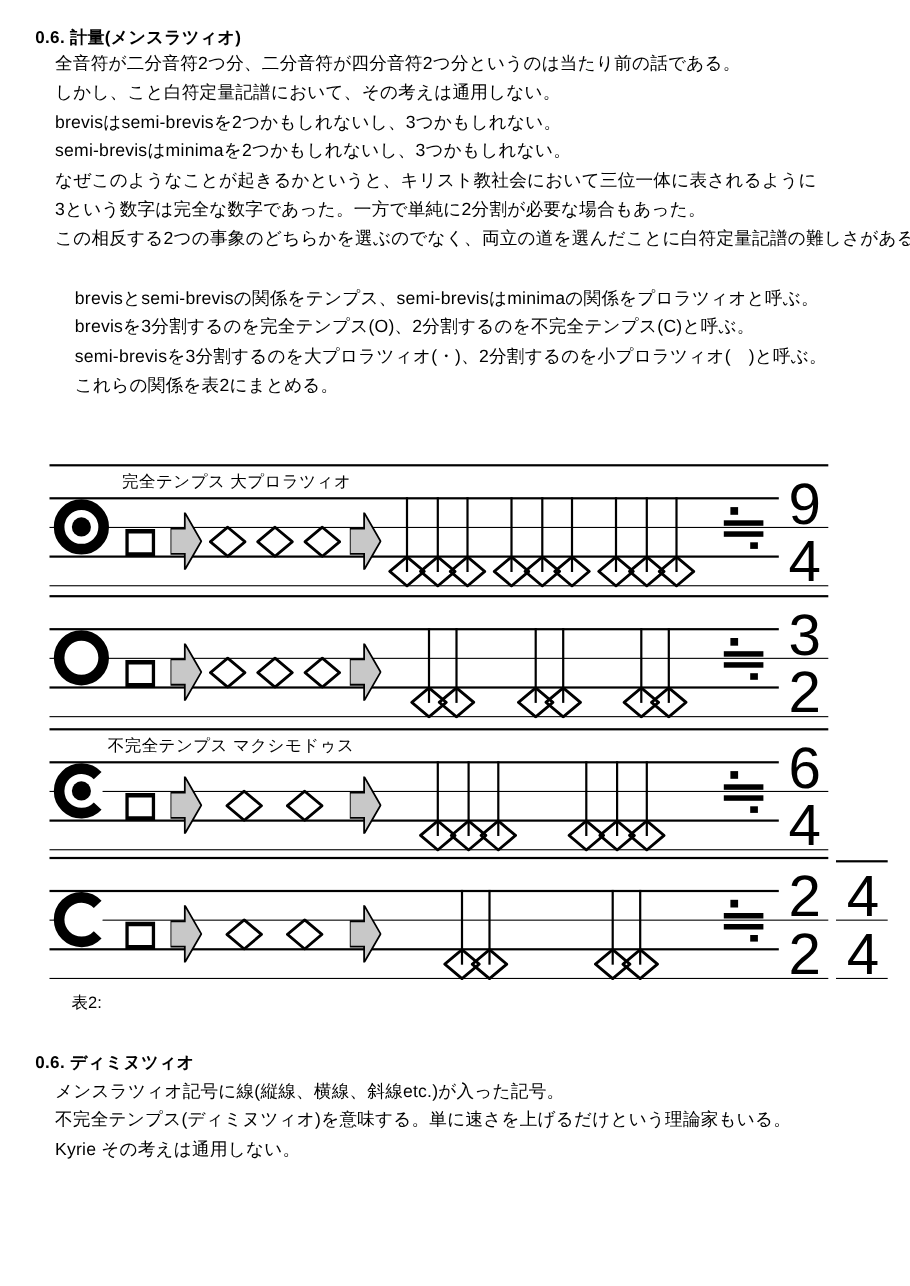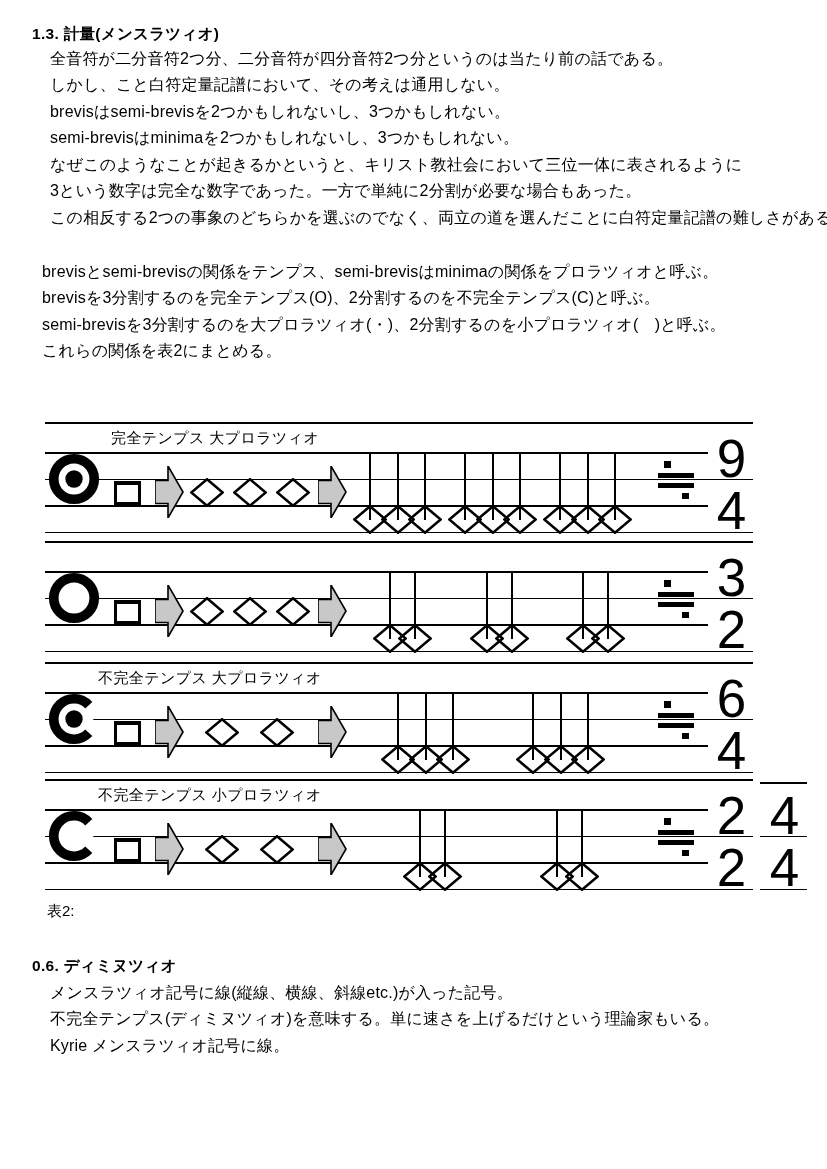--- a/index.html
+++ b/index.html
@@ -35,33 +35,33 @@
   .aeq .d2{position:absolute;left:24px;top:34.5px;width:6.5px;height:6.5px;background:#000;}
   .fracnum{
     position:absolute;width:46px;text-align:center;
     font-size:53px;line-height:1;letter-spacing:-1px;
   }
   .xline{position:absolute;background:#000;}
 </style>
 </head>
 <body>
 
-<div class="abs heading" style="left:32px;top:24px">1.3. 計量(メンスラツィオ)</div>
+<div class="abs heading" style="left:32px;top:24px">0.6. 計量(メンスラツィオ)</div>
 
 <div class="abs para" style="left:50px;top:46px">
     <div class="bl">全音符が二分音符2つ分、二分音符が四分音符2つ分というのは当たり前の話である。</div>
     <div class="bl">しかし、こと白符定量記譜において、その考えは通用しない。</div>
     <div class="bl">brevisはsemi-brevisを2つかもしれないし、3つかもしれない。</div>
     <div class="bl">semi-brevisはminimaを2つかもしれないし、3つかもしれない。</div>
     <div class="bl">なぜこのようなことが起きるかというと、キリスト教社会において三位一体に表されるように</div>
     <div class="bl">3という数字は完全な数字であった。一方で単純に2分割が必要な場合もあった。</div>
     <div class="bl">この相反する2つの事象のどちらかを選ぶのでなく、両立の道を選んだことに白符定量記譜の難しさがある。</div>
   </div>
 
-<div class="abs para" style="left:42px;top:259px">
+<div class="abs para" style="left:68px;top:259px">
     <div class="bl">brevisとsemi-brevisの関係をテンプス、semi-brevisはminimaの関係をプロラツィオと呼ぶ。</div>
     <div class="bl">brevisを3分割するのを完全テンプス(O)、2分割するのを不完全テンプス(C)と呼ぶ。</div>
     <div class="bl">semi-brevisを3分割するのを大プロラツィオ(・)、2分割するのを小プロラツィオ(　)と呼ぶ。</div>
     <div class="bl">これらの関係を表2にまとめる。</div>
   </div>
 
 <div class="mtable" id="mtable">
     <div class="mblock" style="top:0px">
       <div class="topline"></div>
       <div class="mtitle" style="left: 66px;">完全テンプス 大プロラツィオ</div>
@@ -193,21 +193,21 @@
           <div class="b1"></div>
           <div class="b2"></div>
           <div class="d2"></div>
         </div>
         <div class="fracnum" style="left:663px;top:-20px">3</div>
         <div class="fracnum" style="left:663px;top:32px">2</div>
       </div>
     </div>
     <div class="mblock" style="top:240px">
       <div class="topline"></div>
-      <div class="mtitle" style="left: 53px;">不完全テンプス 大プロラツィオ</div>
+      <div class="mtitle" style="left: 53px;">不完全テンプス マクシモドゥス</div>
       <div class="staff">
         <div class="sline" style="top: 0px; left: 0px; width: 663px;"></div>
         <div class="sline" style="top: 26.5px; left: 0px; width: 708px;"></div>
         <div class="sline" style="top: 53px; left: 0px; width: 663px;"></div>
         <div class="sline" style="top: 79.5px; left: 0px; width: 708px;"></div>
         <div class="stem" style="left: 351.9px;"></div>
         <svg width="34" height="29" viewBox="0 0 34 29" style="position:absolute;left:336px;top:53px">
           <polygon points="17,1.3 32.7,14.5 17,27.7 1.3,14.5" fill="none" stroke="#000" stroke-width="2.6"></polygon>
         </svg>
         <div class="stem" style="left: 379.5px;"></div>
@@ -253,21 +253,20 @@
           <div class="b1"></div>
           <div class="b2"></div>
           <div class="d2"></div>
         </div>
         <div class="fracnum" style="left:663px;top:-20px">6</div>
         <div class="fracnum" style="left:663px;top:32px">4</div>
       </div>
     </div>
     <div class="mblock" style="top:357px">
       <div class="topline"></div>
-      <div class="mtitle" style="left: 53px;">不完全テンプス 小プロラツィオ</div>
       <div class="staff">
         <div class="sline" style="top: 0px; left: 0px; width: 663px;"></div>
         <div class="sline" style="top: 26.5px; left: 0px; width: 708px;"></div>
         <div class="sline" style="top: 53px; left: 0px; width: 663px;"></div>
         <div class="sline" style="top: 79.5px; left: 0px; width: 708px;"></div>
         <div class="stem" style="left: 373.9px;"></div>
         <svg width="34" height="29" viewBox="0 0 34 29" style="position:absolute;left:358px;top:53px">
           <polygon points="17,1.3 32.7,14.5 17,27.7 1.3,14.5" fill="none" stroke="#000" stroke-width="2.6"></polygon>
         </svg>
         <div class="stem" style="left: 398.9px;"></div>
@@ -309,21 +308,21 @@
         <div class="fracnum" style="left:663px;top:32px">2</div>
         <div class="xline" style="left: 715px; width: 47px; top: -27px; height: 2px;"></div>
         <div class="xline" style="left: 715px; width: 47px; top: 26.5px; height: 1.7px;"></div>
         <div class="xline" style="left: 715px; width: 47px; top: 79.5px; height: 1.7px;"></div>
         <div class="fracnum" style="left:716px;top:-20px">4</div>
         <div class="fracnum" style="left:716px;top:32px">4</div>
       </div>
     </div>
   </div>
 
-<div class="abs caption" style="left:47px;top:902px">表2:</div>
+<div class="abs caption" style="left:65px;top:902px">表2:</div>
 
 <div class="abs heading" style="left:32px;top:956px">0.6. ディミヌツィオ</div>
 
 <div class="abs para" style="left:50px;top:980px">
     <div class="bl">メンスラツィオ記号に線(縦線、横線、斜線etc.)が入った記号。</div>
     <div class="bl">不完全テンプス(ディミヌツィオ)を意味する。単に速さを上げるだけという理論家もいる。</div>
-    <div class="bl">Kyrie メンスラツィオ記号に線。</div>
+    <div class="bl">Kyrie その考えは通用しない。</div>
   </div>
 
 </body></html>

